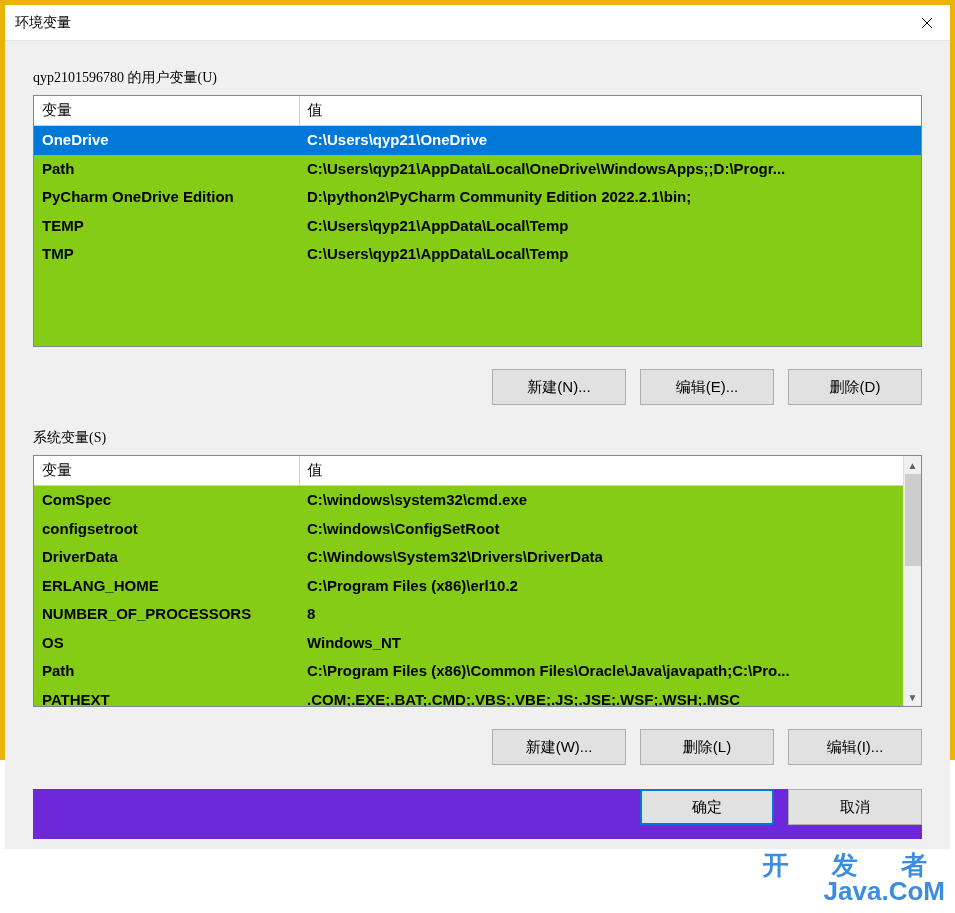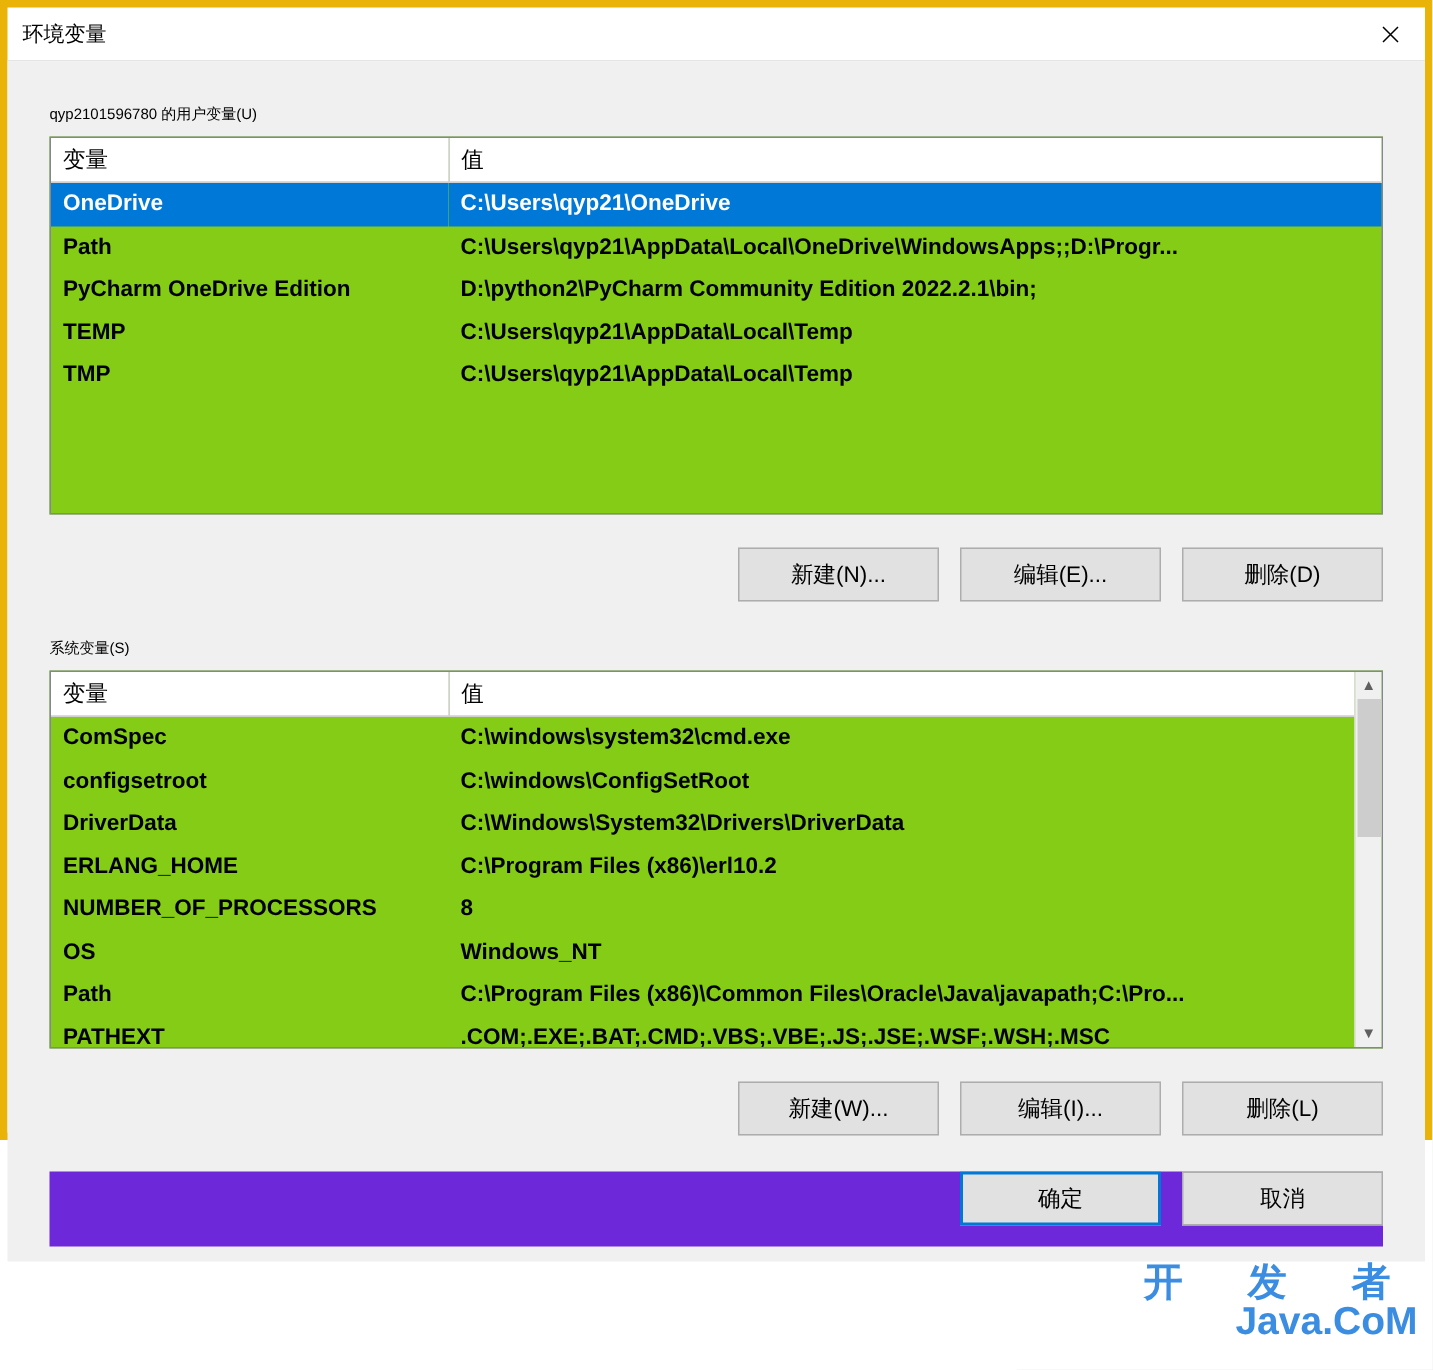--- a/index.html
+++ b/index.html
@@ -39,21 +39,22 @@
     }
     .content {
       flex: 1;
       padding: 28px 28px 10px 28px;
       display: flex;
       flex-direction: column;
       background: #f0f0f0;
     }
     .section-label {
       margin-bottom: 8px;
-      font-size: 10px;
+      font-size: 14px;
+      font-family: Liberation Serif, serif;
     }
     .table-container {
       border: 1px solid #828790;
       background: #84cc16;
     }
     .user-table-container { height: 252px; }
     .system-table-container { height: 252px; margin-top: 0; position: relative; display: flex; }
     table {
       width: 100%;
       border-collapse: collapse;
@@ -126,21 +127,21 @@
     .sys-scrollbar .track { flex: 1; }
     .dialog-buttons {
       display: flex;
       justify-content: flex-end;
       gap: 14px;
       padding: 14px 28px 14px 0;
       background: #6d28d9;
     }
     .watermark {
       position: absolute;
-      bottom: 20px;
+      bottom: 9px;
       right: 10px;
       font-family: "Comic Sans MS", cursive, sans-serif;
       font-size: 26px;
       font-weight: bold;
       color: #3a8de0;
       text-align: right;
       line-height: 1;
       pointer-events: none;
       z-index: 10;
     }
@@ -258,22 +259,22 @@
       <div class="sys-scrollbar">
         <div class="arrow">▲</div>
         <div class="thumb"></div>
         <div class="track"></div>
         <div class="arrow">▼</div>
       </div>
     </div>
 
     <div class="button-row">
       <button class="btn">新建(W)...</button>
+      <button class="btn">删除(L)</button>
       <button class="btn">编辑(I)...</button>
-      <button class="btn">删除(L)</button>
     </div>
 
     <div style="flex:1"></div>
 
     <div class="dialog-buttons" style="padding:0 0 14px 0;">
       <button class="btn btn-primary">确定</button>
       <button class="btn">取消</button>
     </div>
 
   </div>

